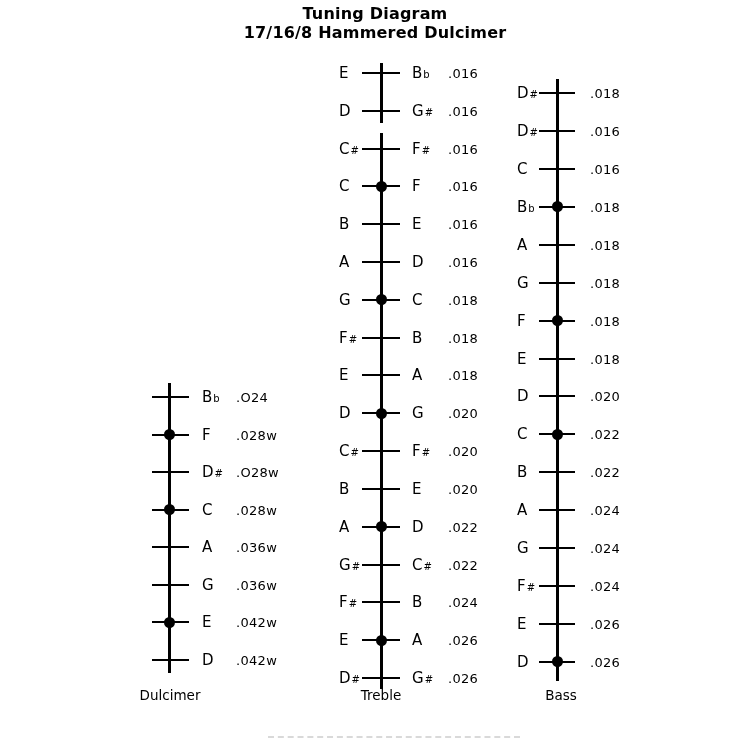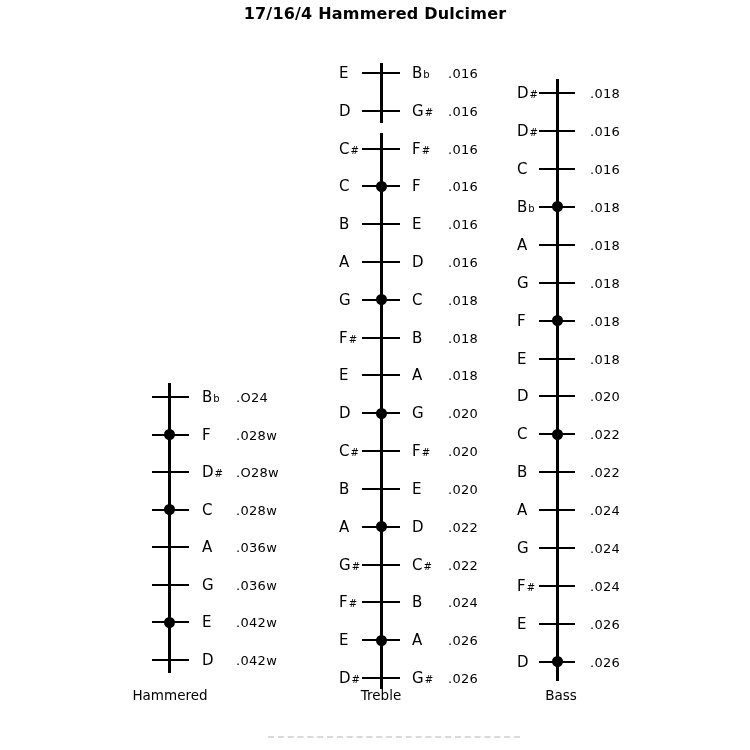--- a/index.html
+++ b/index.html
@@ -19,21 +19,22 @@
   .legend{position:absolute;top:720px;left:0;width:750px;text-align:center;font-size:15px;line-height:1;}
   .legend-bullet{font-size:15px;}
   .artifact{position:absolute;top:736px;left:268px;width:252px;height:0;border-top:2px dashed #d9d9d9;}
 </style>
 </head>
 <body>
 
 <div id="page">
 
   <div class="title">
-    <div>17/16/4 Hammered Dulcimer</div>
+    <div>Tuning Diagram</div>
+    <div>17/16/8 Hammered Dulcimer</div>
   </div>
 
   <div id="diagram">
       <div class="vline" style="left: 167.5px; top: 383px; height: 290px;"></div>
       <div class="tick" style="left: 152px; top: 396px; width: 37px;"></div>
       <div class="note" style="left: 202px; top: 397px;"><span>B</span><span class="acc">b</span></div>
       <div class="gauge" style="left: 236px; top: 397px;">.O24</div>
       <div class="tick" style="left: 152px; top: 433.57px; width: 37px;"></div>
       <div class="dot" style="left: 163.5px; top: 429.07px;"></div>
       <div class="note" style="left: 202px; top: 434.57px;"><span>F</span></div>
@@ -51,21 +52,21 @@
       <div class="tick" style="left: 152px; top: 583.85px; width: 37px;"></div>
       <div class="note" style="left: 202px; top: 584.85px;"><span>G</span></div>
       <div class="gauge" style="left: 236px; top: 584.85px;">.036w</div>
       <div class="tick" style="left: 152px; top: 621.42px; width: 37px;"></div>
       <div class="dot" style="left: 163.5px; top: 616.92px;"></div>
       <div class="note" style="left: 202px; top: 622.42px;"><span>E</span></div>
       <div class="gauge" style="left: 236px; top: 622.42px;">.042w</div>
       <div class="tick" style="left: 152px; top: 658.99px; width: 37px;"></div>
       <div class="note" style="left: 202px; top: 659.99px;"><span>D</span></div>
       <div class="gauge" style="left: 236px; top: 659.99px;">.042w</div>
-      <div class="col-label" style="left: 170px; top: 689px;">Hammered</div>
+      <div class="col-label" style="left: 170px; top: 689px;">Dulcimer</div>
       <div class="vline" style="left: 379.5px; top: 63px; height: 60px;"></div>
       <div class="vline" style="left: 379.5px; top: 133px; height: 556px;"></div>
       <div class="tick" style="left: 362px; top: 72px; width: 38px;"></div>
       <div class="note" style="left: 339px; top: 73px;"><span>E</span></div>
       <div class="note" style="left: 412px; top: 73px;"><span>B</span><span class="acc">b</span></div>
       <div class="gauge" style="left: 448px; top: 73px;">.016</div>
       <div class="tick" style="left: 362px; top: 109.81px; width: 38px;"></div>
       <div class="note" style="left: 339px; top: 110.81px;"><span>D</span></div>
       <div class="note" style="left: 412px; top: 110.81px;"><span>G</span><span class="acc">#</span></div>
       <div class="gauge" style="left: 448px; top: 110.81px;">.016</div>

